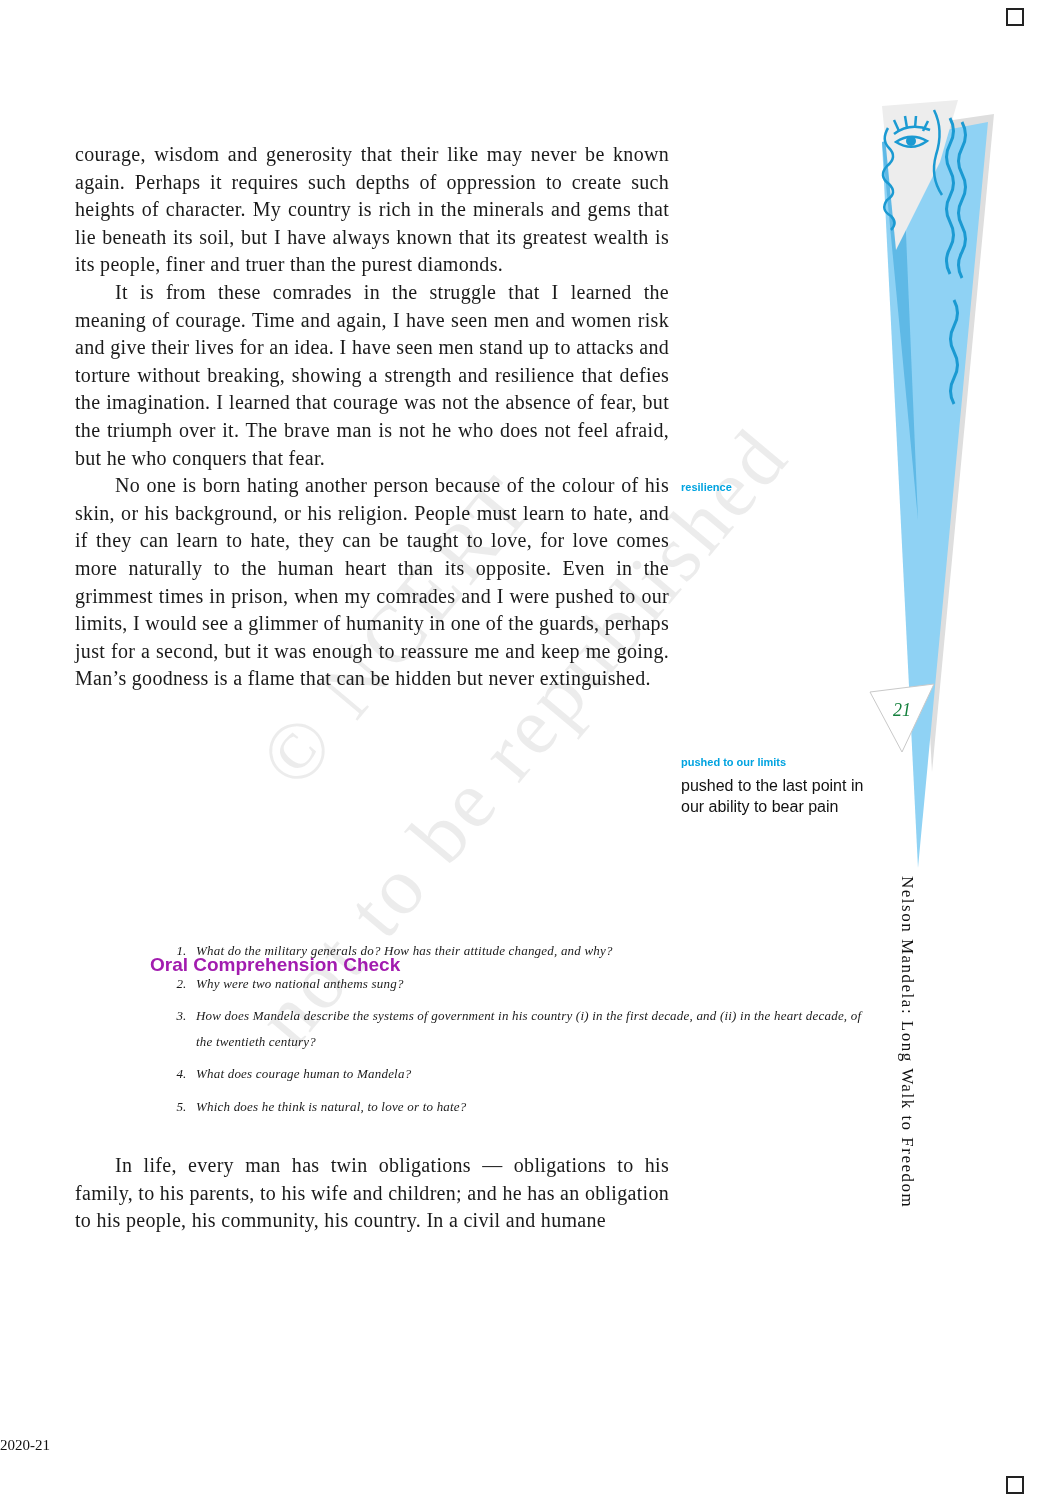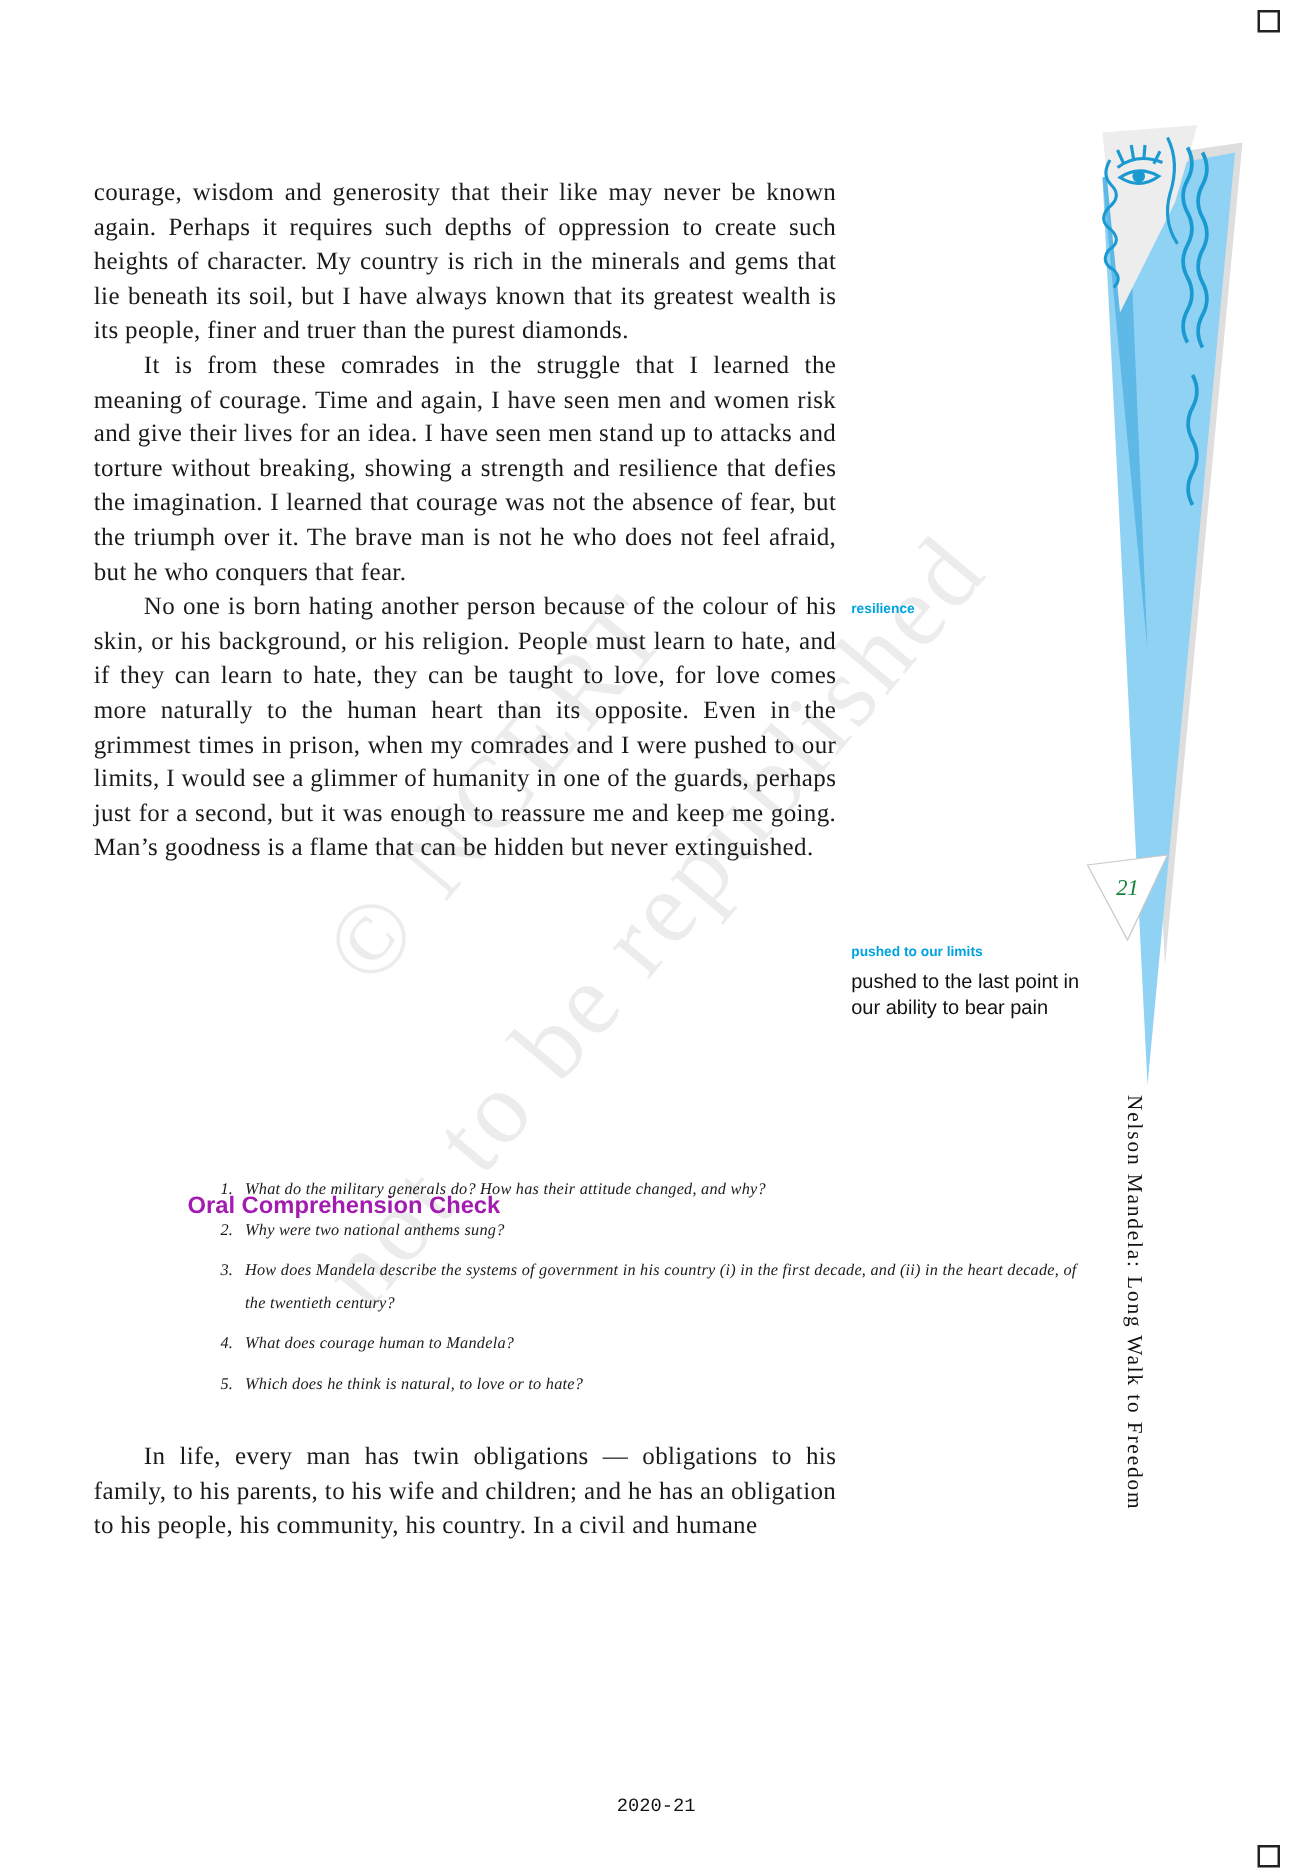--- a/index.html
+++ b/index.html
@@ -37,22 +37,22 @@
   }
   .questions{
     position:absolute;left:150px;top:938px;width:722px;
     font-style:italic;font-size:13px;line-height:25.5px;
     letter-spacing:0.2px;
   }
   .questions ol{margin:0;padding:0 0 0 40px;}
   .questions li{margin:0 0 7px 0;padding-left:6px;}
   
   .footer{
-    position:absolute;left:0;top:1437px;width:1050px;text-align:center;
-    font-family:Liberation Mono, monospace;font-size:15px;color:#111;
+    position:absolute;left:0;top:1437px;width:1050px;text-align:left;
+    font-family:Liberation Serif, serif;font-size:15px;color:#111;
   }
   .corner{
     position:absolute;width:14px;height:14px;border:2px solid #222;background:#fff;
   }
   .corner.tr{left:1006px;top:8px;}
   .corner.br{left:1006px;top:1476px;}
   
   .artwork{position:absolute;left:858px;top:100px;width:150px;height:800px;}
   .page-num{
     position:absolute;left:882px;top:700px;width:40px;

